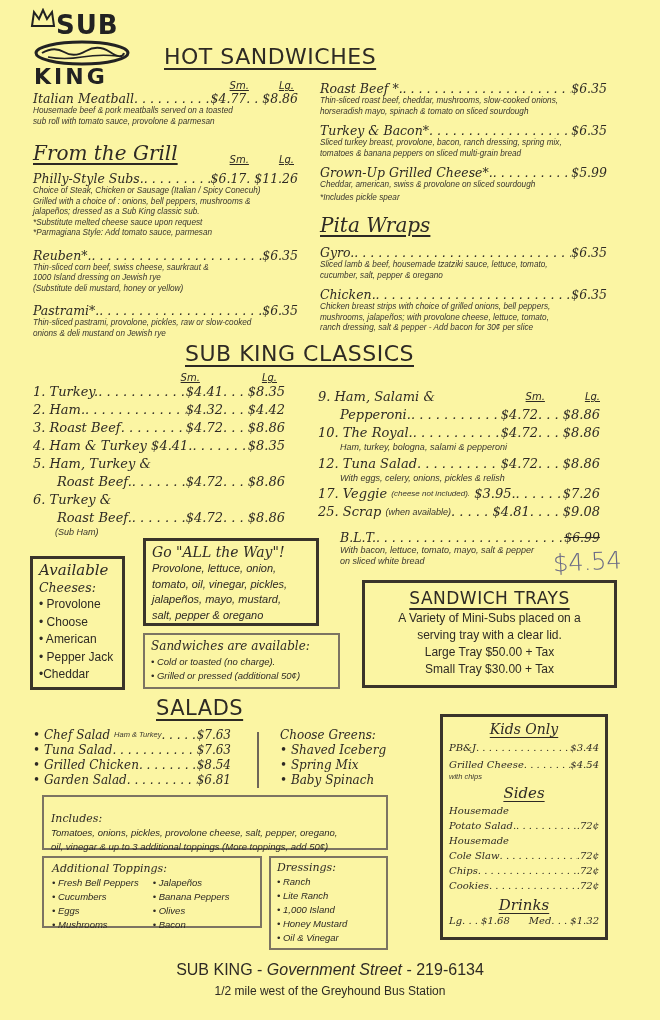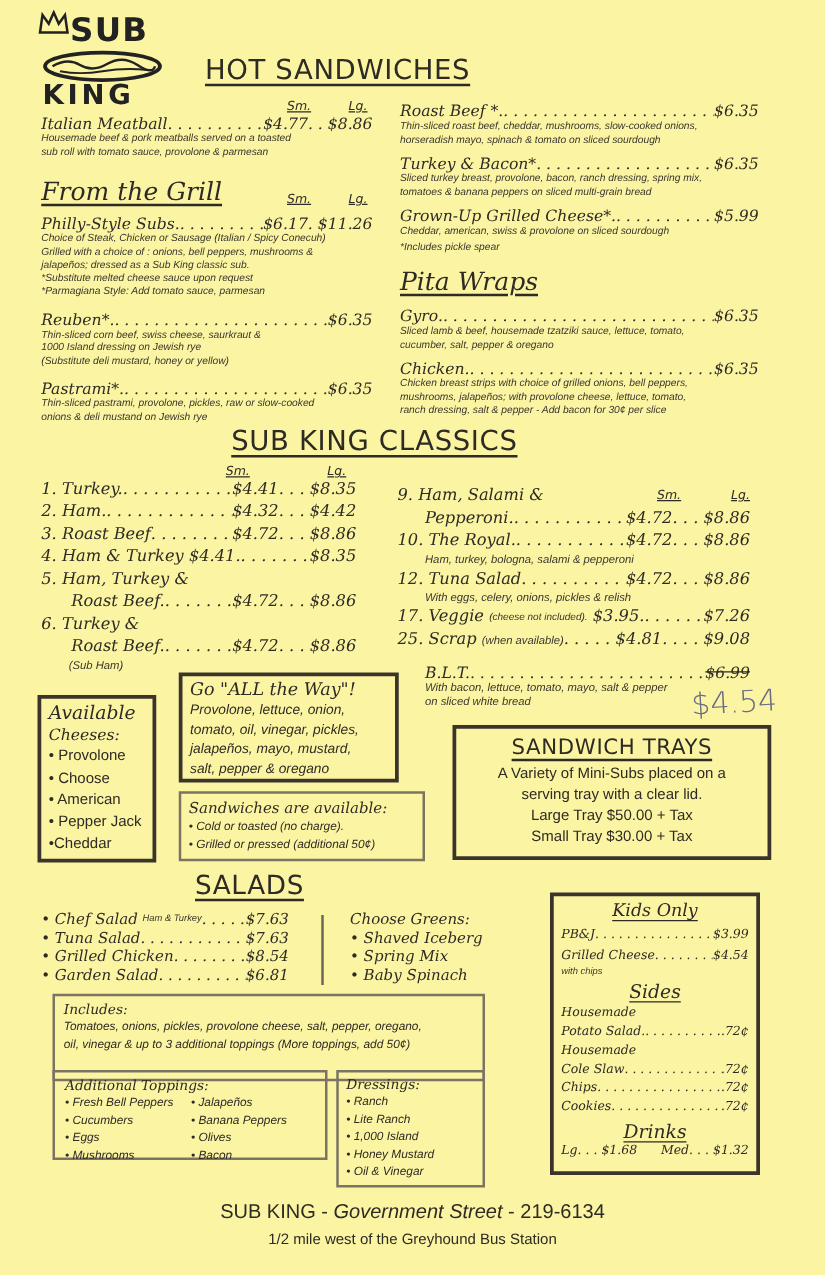--- a/index.html
+++ b/index.html
@@ -228,21 +228,21 @@
     </div>
 </div>
 <div class="abs" style="left:257px;top:732px;width:2px;height:56px;background:#6e6658;"></div>
 <div class="abs" style="left:280px;top:728px;">
   <div class="hand" style="font-size:12px;line-height:15px;">Choose Greens:</div>
   <div class="hand" style="font-size:12px;line-height:15px;">• Shaved Iceberg</div>
   <div class="hand" style="font-size:12px;line-height:15px;">• Spring Mix</div>
   <div class="hand" style="font-size:12px;line-height:15px;">• Baby Spinach</div>
 </div>
 
-<div class="abs box2" style="left:42px;top:795px;width:346px;height:70px;padding:3px 7px;">
+<div class="abs box2" style="left:42px;top:795px;width:346px;height:55px;padding:14px 7px;">
   <div class="hand" style="font-size:11px;line-height:15px;">Includes:</div>
   <div class="ilist" style="font-size:9.5px;line-height:14px;">Tomatoes, onions, pickles, provolone cheese, salt, pepper, oregano,</div>
   <div class="ilist" style="font-size:9.5px;line-height:14px;">oil, vinegar &amp; up to 3 additional toppings (More toppings, add 50¢)</div>
 </div>
 
 <div class="abs box2" style="left:42px;top:856px;width:220px;height:72px;padding:3px 8px;">
   <div class="hand" style="font-size:11px;line-height:15px;">Additional Toppings:</div>
   <div style="display:flex;gap:14px;">
     <div>
       <div class="ilist">• Fresh Bell Peppers</div>
@@ -266,21 +266,21 @@
   <div class="ilist">• 1,000 Island</div>
   <div class="ilist">• Honey Mustard</div>
   <div class="ilist">• Oil &amp; Vinegar</div>
 </div>
 
 <div class="abs box" style="left:440px;top:714px;width:168px;height:226px;padding:2px 6px;">
   <div class="sec" style="text-align:center;font-size:14px;line-height:20px;">Kids Only</div>
   <div class="row" style="font-size:10px;line-height:14px;margin-top:2px;">
       <span class="name">PB&amp;J</span>
       <span class="dots"></span>
-      <span>$3.99</span>
+      <span>$3.44</span>
     </div>
   <div class="row" style="font-size:10px;line-height:14px;margin-top:3px;">
       <span class="name">Grilled Cheese</span>
       <span class="dots"></span>
       <span>$4.54</span>
     </div>
   <div class="desc" style="font-size:7.5px;line-height:9px;">with chips</div>
   <div class="sec" style="text-align:center;font-size:15px;line-height:20px;margin-top:2px;">Sides</div>
   <div class="hand" style="font-size:10px;line-height:15px;">Housemade</div>
   <div class="row" style="font-size:10px;line-height:15px;text-align:right;">

